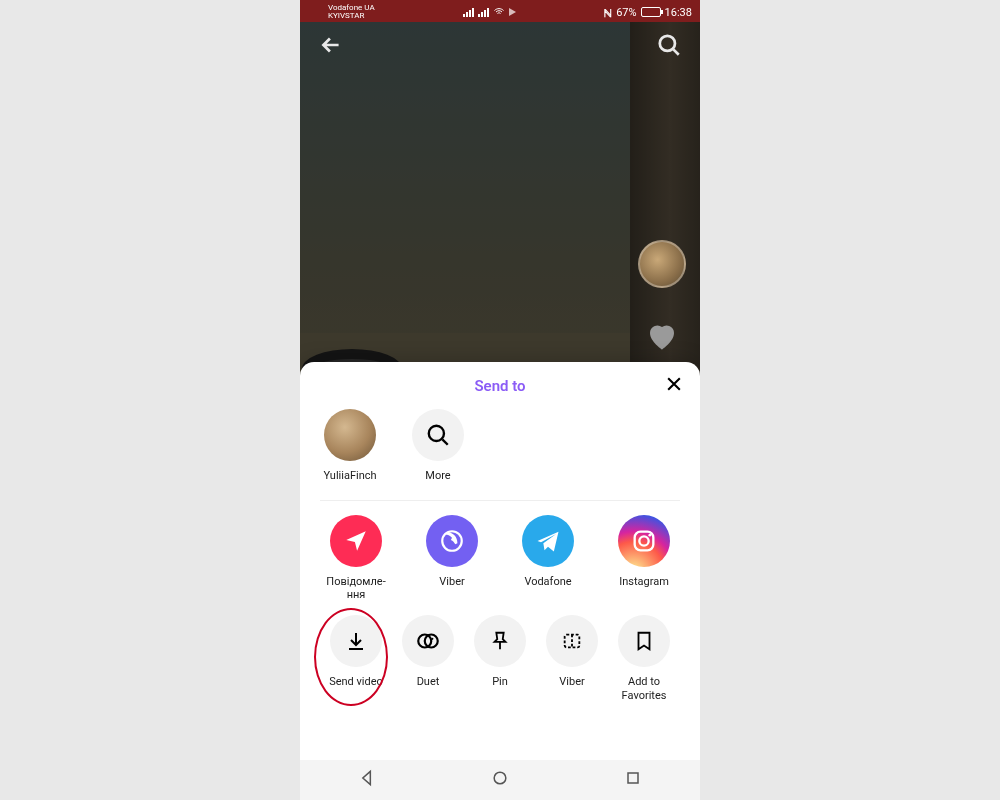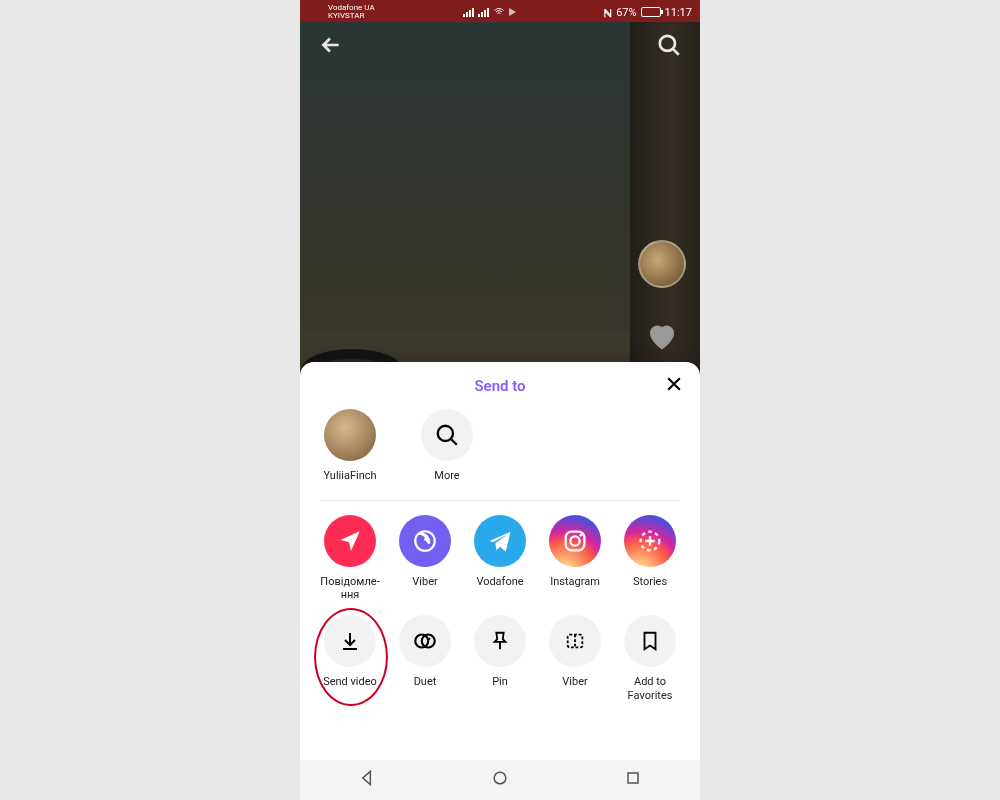--- a/index.html
+++ b/index.html
@@ -60,30 +60,30 @@
     top: 362px;
     background:#fff;
     border-radius:14px 14px 0 0;
     box-shadow:0 -2px 20px rgba(0,0,0,0.2);
   }
   .sheet-header { position:relative; text-align:center; padding:14px 0 10px; }
   .sheet-title { font-size:15px; font-weight:600; color:#8b5cf6; }
   .close-btn { position:absolute; right:16px; top:12px; cursor:pointer; }
   .close-btn svg { width:20px; height:20px; stroke:#000; stroke-width:2.5; }
 
-  .contacts-row { display:flex; gap:37px; padding:4px 20px 18px; }
+  .contacts-row { display:flex; gap:28px; padding:4px 20px 18px; }
   .contact { display:flex; flex-direction:column; align-items:center; width:60px; }
   .contact-avatar { width:52px; height:52px; border-radius:50%; background:radial-gradient(circle at 40% 35%, #d4b890, #a8855c 55%, #6b5336); }
   .more-circle { width:52px; height:52px; border-radius:50%; background:#f2f2f2; display:flex; align-items:center; justify-content:center;}
   .more-circle svg { width:26px; height:26px; stroke:#000; fill:none; stroke-width:2.2;}
   .contact-label { font-size:11px; color:#222; margin-top:8px; text-align:center;}
 
   .divider { height:1px; background:#eee; margin:0 20px 14px; }
 
-  .share-grid { padding:0 14px; }
+  .share-grid { padding:0 20px; }
   .share-row { display:flex; justify-content:space-between; margin-bottom:14px; }
   .share-item { width:72px; display:flex; flex-direction:column; align-items:center; }
   .share-circle { width:52px; height:52px; border-radius:50%; display:flex; align-items:center; justify-content:center; }
   .share-circle.gray { background:#f2f2f2; }
   .share-label { font-size:11px; color:#222; margin-top:8px; text-align:center; line-height:1.2; min-height:26px;}
 
   .highlight-ring { position:absolute; width:74px; height:98px; border:2px solid #cc0022; border-radius:50%; left:14px; top:246px; pointer-events:none;}
 
   .nav-bar { position:absolute; bottom:0; left:0; right:0; height:40px; background:#f4f4f4; display:flex; justify-content:space-around; align-items:center; }
   .nav-bar svg { width:20px; height:20px; stroke:#555; fill:none; stroke-width:1.8;}
@@ -122,21 +122,21 @@
         </span>
       <svg class="wifi-ic" viewBox="0 0 24 24">
           <path d="M3 9c5-5 13-5 18 0M6 12c3.5-3.5 8.5-3.5 12 0M9 15c1.8-1.8 4.2-1.8 6 0M12 18h0" stroke="#fff" fill="none" stroke-width="2"></path>
         </svg>
       <span class="play-tri"></span>
     </div>
     <div class="status-right">
       <span style="font-weight:bold">ℕ</span>
       <span>67%</span>
       <span class="batt"><span class="batt-fill" style="width:67%"></span></span>
-      <span>11:17</span>
+      <span>16:38</span>
     </div>
   </div>
 
   <div class="video-bg">
     <div class="ground"></div>
     <div class="tree-trunk"></div>
     <div class="tire"></div>
     <div class="bird"></div>
     <div class="dim-overlay"></div>
   </div>
@@ -222,29 +222,20 @@
         <div class="share-item">
           <div class="share-circle" style="background:radial-gradient(circle at 30% 110%,#fdf497 0%,#fd5949 45%,#d6249f 60%,#285aeb 90%)">
             <svg width="28" height="28" viewBox="0 0 24 24">
                 <rect x="4" y="4" width="16" height="16" rx="5" fill="none" stroke="#fff" stroke-width="2"></rect>
                 <circle cx="12" cy="12" r="4" fill="none" stroke="#fff" stroke-width="2"></circle>
                 <circle cx="17" cy="7" r="1.2" fill="#fff"></circle>
               </svg>
           </div>
           <span class="share-label">Instagram</span>
         </div>
-        <div class="share-item">
-          <div class="share-circle" style="background:radial-gradient(circle at 30% 110%,#fdf497 0%,#fd5949 45%,#d6249f 60%,#285aeb 90%)">
-            <svg width="28" height="28" viewBox="0 0 24 24">
-                <circle cx="12" cy="12" r="8" fill="none" stroke="#fff" stroke-width="2" stroke-dasharray="3 3"></circle>
-                <path d="M12 8v8M8 12h8" stroke="#fff" stroke-width="2"></path>
-              </svg>
-          </div>
-          <span class="share-label">Stories</span>
-        </div>
       </div>
 
       <div class="share-row">
         <div class="share-item">
           <div class="share-circle gray">
             <svg width="24" height="24" viewBox="0 0 24 24">
                 <path d="M12 4v11M7 11l5 5 5-5M5 20h14" fill="none" stroke="#000" stroke-width="2"></path>
               </svg>
           </div>
           <span class="share-label">Send video</span>

